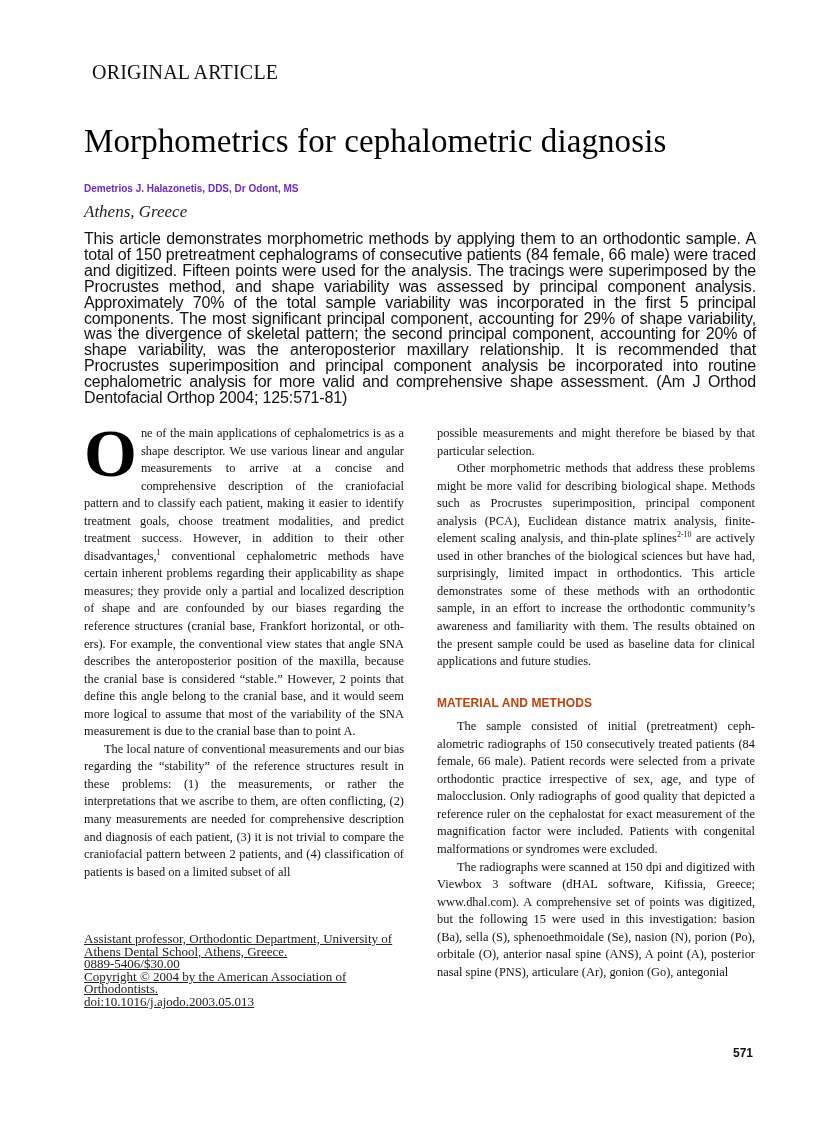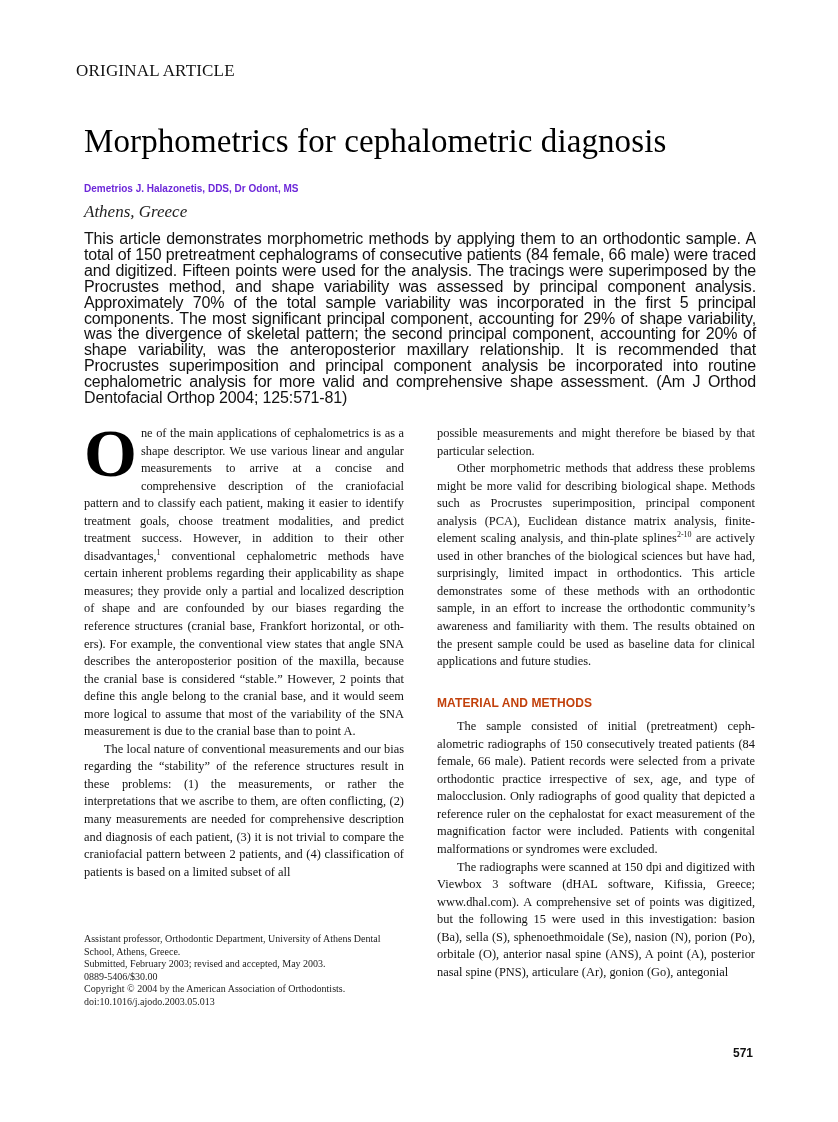--- a/index.html
+++ b/index.html
@@ -1,20 +1,20 @@
 <!DOCTYPE html>
 <html><head>
 <meta charset="utf-8">
 <style>
   html, body { margin: 0; padding: 0; background: #ffffff; }
   body { width: 838px; height: 1122px; position: relative; overflow: hidden; color: #111; }
   .abs { position: absolute; }
   .section-label {
-    left: 76px; top: 61px;
-    font-family: "Liberation Serif", serif; font-size: 17px; letter-spacing: 0.2px; color: #111;
+    left: 92px; top: 61px;
+    font-family: "Liberation Serif", serif; font-size: 20px; letter-spacing: 0.2px; color: #111;
   }
   .title {
     left: 84px; top: 121px;
     font-family: "Liberation Serif", serif; font-size: 33px; line-height: 40px; color: #000;
     letter-spacing: 0.1px;
   }
   .author {
     left: 84px; top: 183px;
     font-family: "Liberation Sans", sans-serif; font-size: 10px; font-weight: bold; color: #6d28d9;
   }
@@ -39,21 +39,21 @@
     float: left; font-family: "Liberation Serif", serif; font-weight: bold;
     font-size: 68px; line-height: 54px; margin: 1px 4px 0 0; padding: 0; color: #000;
   }
   sup { font-size: 8px; line-height: 0; vertical-align: 5px; }
   .heading {
     font-family: "Liberation Sans", sans-serif; font-weight: bold; font-size: 12px;
     margin: 24px 0 6px 0; letter-spacing: 0.1px; color: #c2410c;
   }
   .footnotes {
     left: 84px; top: 933px; width: 322px;
-    font-family: "Liberation Serif", serif; font-size: 10px; line-height: 12.6px; color: #222;
+    font-family: "Liberation Serif", serif; font-size: 13px; line-height: 12.6px; color: #222; text-decoration: underline;
   }
   .footnotes div { margin: 0; }
   .page-number {
     left: 733px; top: 1046px;
     font-family: "Liberation Sans", sans-serif; font-weight: bold; font-size: 12px; color: #111;
   }
 </style>
 </head>
 <body>
 
@@ -66,21 +66,20 @@
 
 <div class="abs col col-left">
   <p>
     <span class="dropcap">O</span><span>ne of the main applications of cephalometrics is as a shape descriptor. We use various linear and angular measurements to arrive at a con­cise and comprehensive description of the craniofacial pattern and to classify each patient, making it easier to identify treatment goals, choose treatment modalities, and predict treatment success. However, in addition to their other disadvantages,</span><sup>1</sup><span> conventional cephalometric methods have certain inherent problems regarding their applicability as shape measures; they provide only a partial and localized description of shape and are confounded by our biases regarding the reference structures (cranial base, Frankfort horizontal, or oth­ers). For example, the conventional view states that angle SNA describes the anteroposterior position of the maxilla, because the cranial base is considered “stable.” However, 2 points that define this angle belong to the cranial base, and it would seem more logical to assume that most of the variability of the SNA measurement is due to the cranial base than to point A.</span>
   </p>
   <p class="indent">The local nature of conventional measurements and our bias regarding the “stability” of the reference structures result in these problems: (1) the measure­ments, or rather the interpretations that we ascribe to them, are often conflicting, (2) many measurements are needed for comprehensive description and diagnosis of each patient, (3) it is not trivial to compare the craniofacial pattern between 2 patients, and (4) classi­fication of patients is based on a limited subset of all</p>
 </div>
 
 <div class="abs footnotes">
   <div>Assistant professor, Orthodontic Department, University of Athens Dental School, Athens, Greece.</div>
-  <div>Submitted, February 2003; revised and accepted, May 2003.</div>
   <div>0889-5406/$30.00</div>
   <div>Copyright © 2004 by the American Association of Orthodontists.</div>
   <div>doi:10.1016/j.ajodo.2003.05.013</div>
 </div>
 
 <div class="abs col col-right">
   <p>possible measurements and might therefore be biased by that particular selection.</p>
   <p class="indent"><span>Other morphometric methods that address these problems might be more valid for describing biological shape. Methods such as Procrustes superimposition, principal component analysis (PCA), Euclidean dis­tance matrix analysis, finite-element scaling analysis, and thin-plate splines</span><sup>2-10</sup><span> are actively used in other branches of the biological sciences but have had, surprisingly, limited impact in orthodontics. This arti­cle demonstrates some of these methods with an ortho­dontic sample, in an effort to increase the orthodontic community’s awareness and familiarity with them. The results obtained on the present sample could be used as baseline data for clinical applications and future stud­ies.</span></p>
   <div class="heading">MATERIAL AND METHODS</div>
   <p class="indent">The sample consisted of initial (pretreatment) ceph­alometric radiographs of 150 consecutively treated patients (84 female, 66 male). Patient records were selected from a private orthodontic practice irrespective of sex, age, and type of malocclusion. Only radiographs of good quality that depicted a reference ruler on the cephalostat for exact measurement of the magnification factor were included. Patients with congenital malfor­mations or syndromes were excluded.</p>

